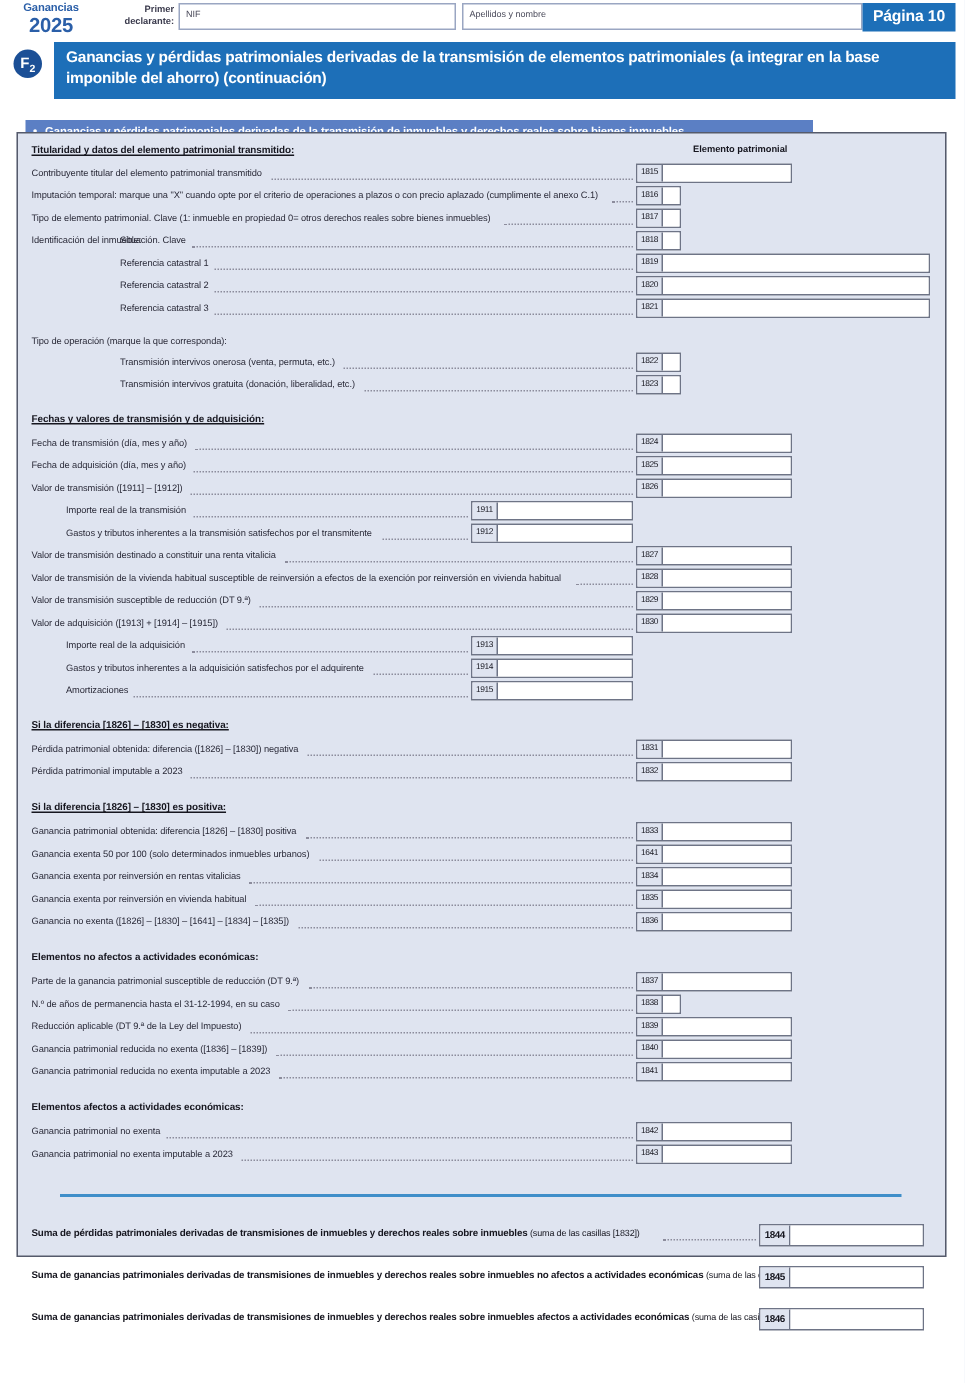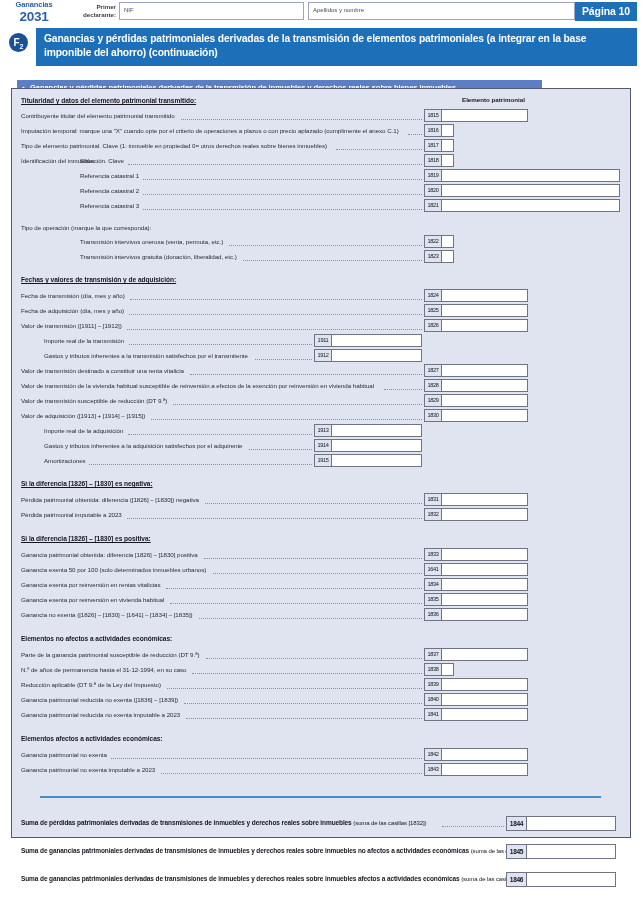--- a/index.html
+++ b/index.html
@@ -187,21 +187,21 @@
     left: 28px; top: 745px; width: 561px;
     height: 2px; background: #3f8ec9;
   }
 </style>
 </head>
 <body>
 
 <div class="topbar">
   <div class="ejercicio">
     <div class="e-lab">Ganancias</div>
-    <div class="e-year">2031</div>
+    <div class="e-year">2025</div>
   </div>
   <div class="declbox">
     <div>Primer</div>
     <div>declarante:</div>
   </div>
   <div class="fieldbox" id="nif-field">
     <span>NIF</span>
   </div>
   <div class="fieldbox" id="name-field">
     <span>Apellidos y nombre</span>

